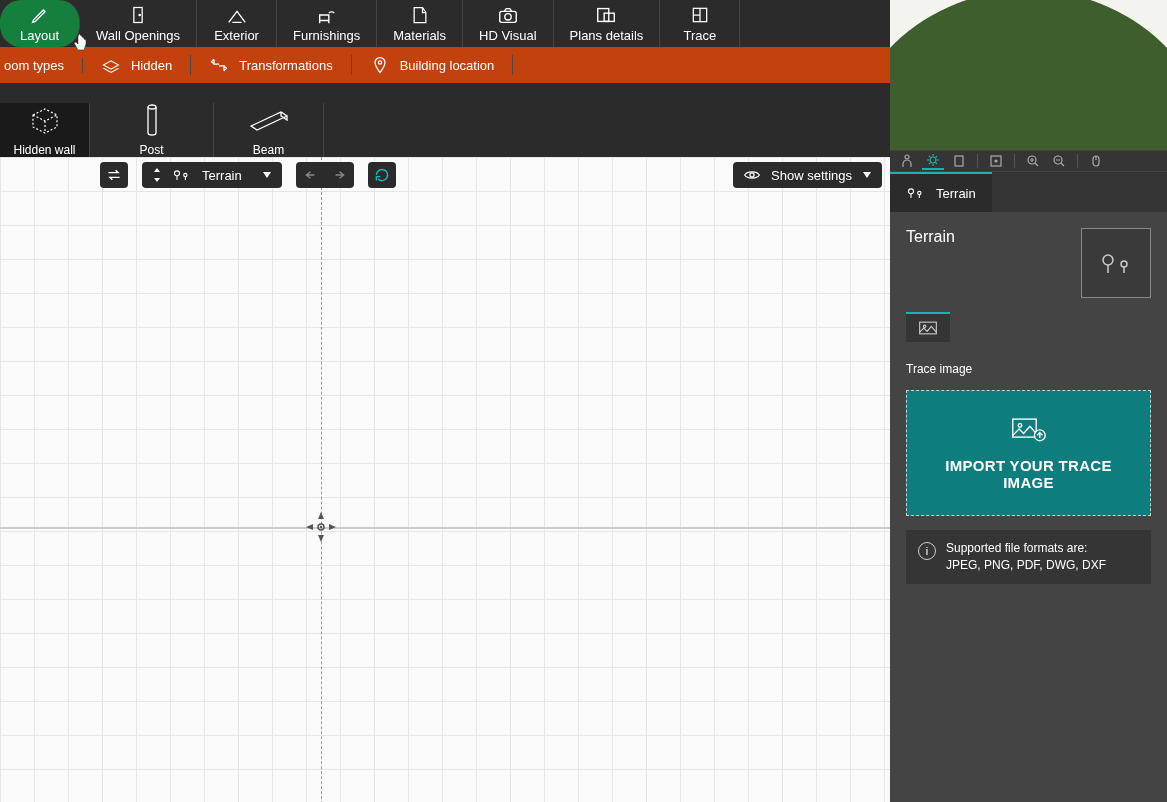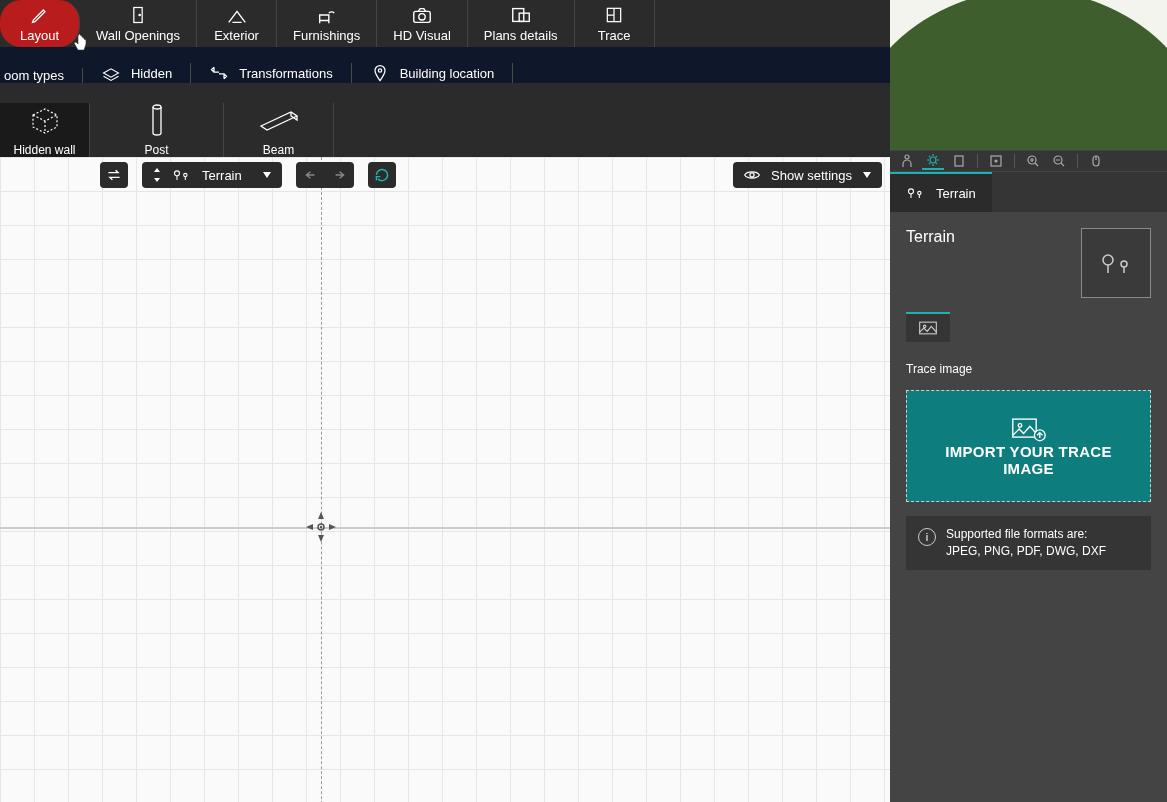--- a/index.html
+++ b/index.html
@@ -26,36 +26,36 @@
   display: flex;
   flex-direction: column;
   align-items: center;
   justify-content: center;
   padding: 4px 16px;
   border-right: 1px solid #444;
   cursor: pointer;
   gap: 2px;
   min-width: 80px;
 }
-.topbar-tab.active { background: #b91c1c; border-radius: 21px; }
+.topbar-tab.active { background: #15803d; border-radius: 21px; }
 .topbar-tab .tab-icon { height: 22px; display: flex; align-items: center; }
 .topbar-tab .tab-label { font-size: 13px; }
 .topbar-actions {
   display: flex;
   align-items: center;
   gap: 10px;
   padding: 0 12px;
 }
 .action-icon { width: 22px; height: 22px; display: flex; align-items: center; justify-content: center; cursor: pointer; }
 
 .subbar {
   height: 36px;
-  background: #0f172a;
-  display: flex;
-  align-items: flex-end;
+  background: #c2410c;
+  display: flex;
+  align-items: center;
 }
 .subbar-item {
   display: flex;
   align-items: center;
   gap: 10px;
   padding: 0 18px;
   border-right: 1px solid #4a4a4a;
   cursor: pointer;
 }
 .subbar-item .si-icon { width: 20px; height: 20px; display:flex; align-items:center; justify-content:center; }
@@ -238,20 +238,21 @@
   cursor:pointer;
 }
 .section-title { font-size:12px; margin-top:6px; }
 .import-box {
   border:1px dashed #ccc;
   background:#0d7d7d;
   padding: 24px 12px;
   display:flex;
   flex-direction:column;
   align-items:center;
+  gap:14px;
   cursor:pointer;
   text-align:center;
 }
 .import-label { font-size:15px; font-weight:600; letter-spacing:0.3px; }
 .info-box {
   background:#353535;
   padding:10px 12px;
   display:flex;
   gap:10px;
   font-size:12px;
@@ -312,20 +313,28 @@
 
     <div class="topbar-tab">
       <span class="tab-icon">
         <svg width="22" height="20" viewBox="0 0 24 20" fill="none" stroke="#fff" stroke-width="1.5">
             <path d="M4 10 h10 v6 h-10z M4 16 v3 M14 16 v3 M14 8 a4 4 0 0 1 6 0"></path>
           </svg>
       </span>
       <span class="tab-label">Furnishings</span>
     </div>
 
+    <div class="topbar-tab">
+      <span class="tab-icon">
+        <svg width="20" height="20" viewBox="0 0 24 24" fill="none" stroke="#fff" stroke-width="1.5">
+            <path d="M5 3 h10 l4 6 v12 h-14z M15 3 v6 h4"></path>
+          </svg>
+      </span>
+      <span class="tab-label">Materials</span>
+    </div>
 
     <div class="topbar-tab">
       <span class="tab-icon">
         <svg width="22" height="20" viewBox="0 0 24 20" fill="none" stroke="#fff" stroke-width="1.5">
             <rect x="3" y="6" width="18" height="12" rx="2"></rect>
             <circle cx="12" cy="12" r="3.5"></circle>
             <path d="M8 6 l2-3 h4 l2 3"></path>
           </svg>
       </span>
       <span class="tab-label">HD Visual</span>
@@ -422,21 +431,21 @@
 
 <div class="toolbar">
   <div class="toolbar-btn active">
     <span class="tb-icon">
       <svg width="40" height="34" viewBox="0 0 40 34" fill="none" stroke="#fff" stroke-width="1.2">
           <path d="M8 12 L20 6 L32 12 L32 24 L20 30 L8 24 Z M8 12 L20 18 L32 12 M20 18 L20 30" stroke-dasharray="2 2"></path>
         </svg>
     </span>
     <span class="tb-label">Hidden wall</span>
   </div>
-  <div class="toolbar-btn" style="width:134px">
+  <div class="toolbar-btn" style="width:124px">
     <span class="tb-icon">
       <svg width="14" height="34" viewBox="0 0 14 34" fill="none" stroke="#fff" stroke-width="1.3">
           <ellipse cx="7" cy="4" rx="4" ry="2"></ellipse>
           <path d="M3 4 v26 a4 2 0 0 0 8 0 V4"></path>
         </svg>
     </span>
     <span class="tb-label">Post</span>
   </div>
   <div class="toolbar-btn" style="width:110px">
     <span class="tb-icon">

